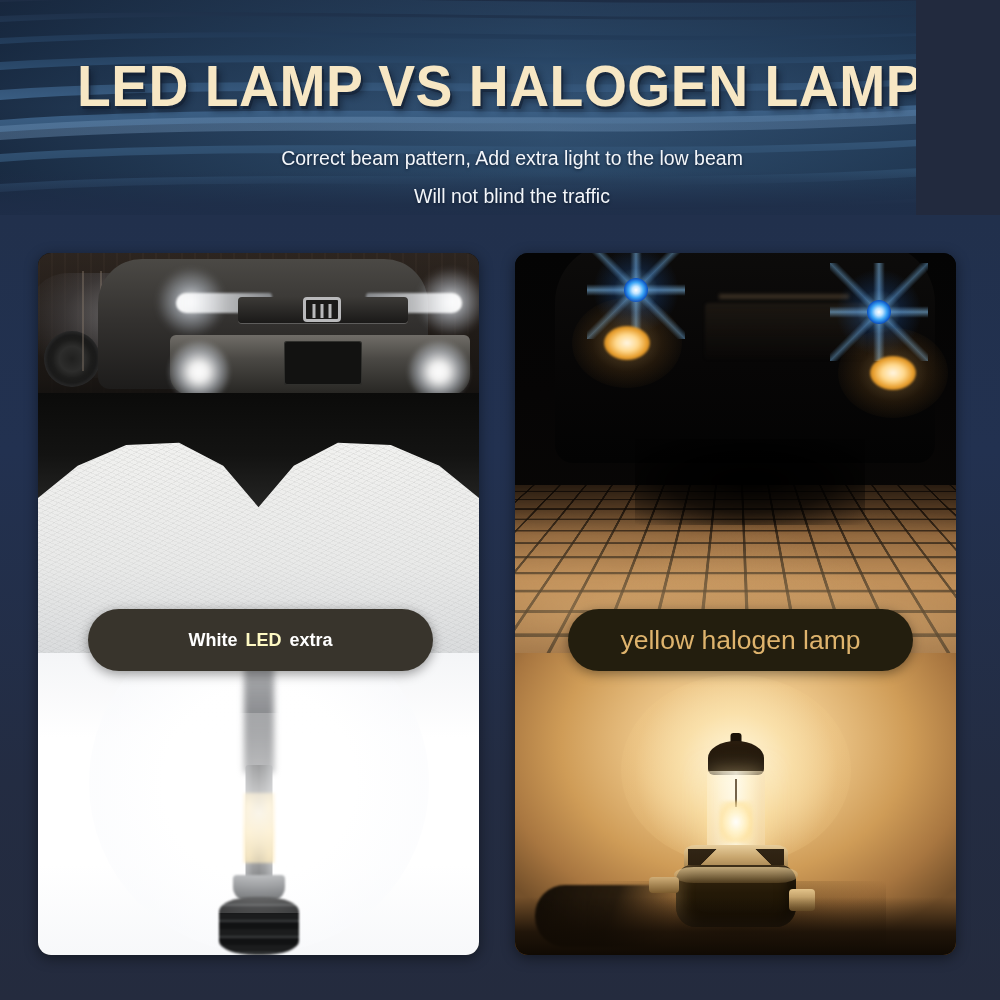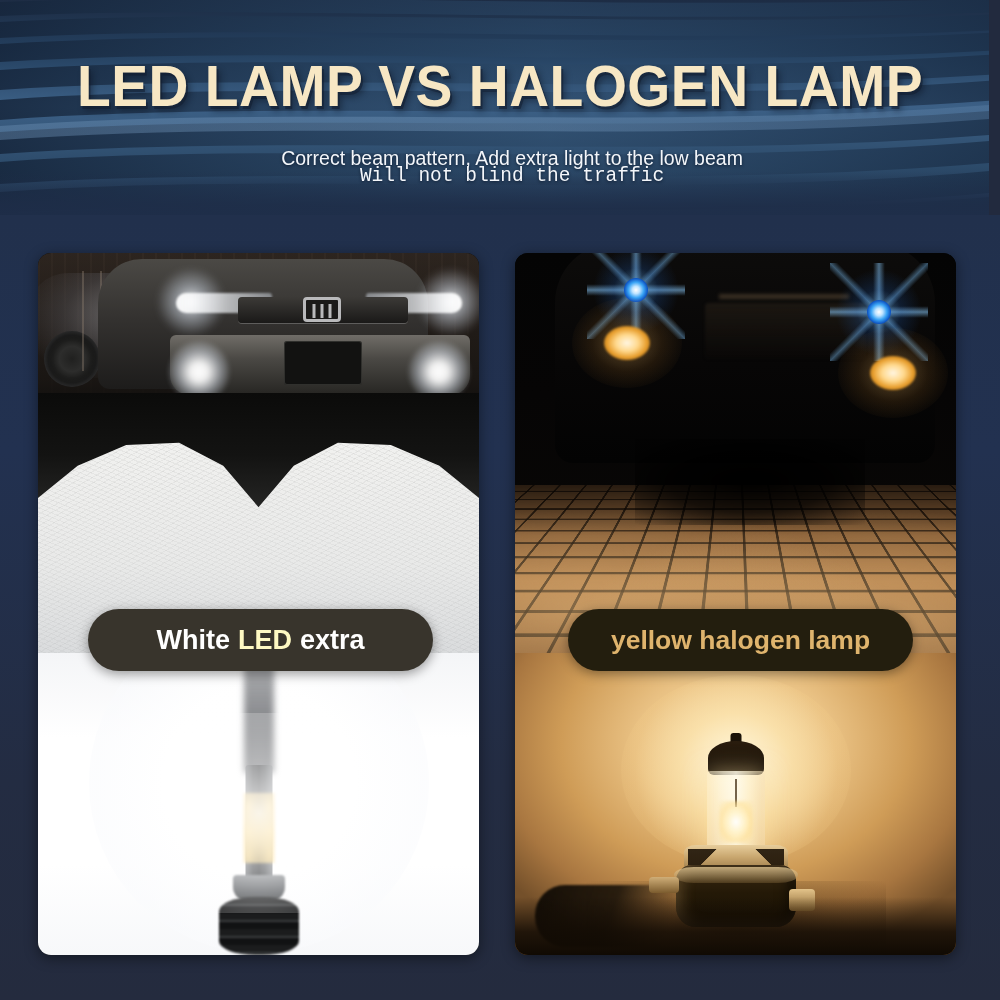--- a/index.html
+++ b/index.html
@@ -9,21 +9,21 @@
     background:#222a3e;
     overflow:hidden;
     position:relative;
   }
 
   
   .poster { position:absolute; inset:0; background:#222a3e; }
 
   
   .header {
-    position:absolute; left:0; top:0; width:989px; height:232px;
+    position:absolute; left:0; top:0; width:916px; height:232px;
     background:linear-gradient(180deg,#1d2c44 0%,#24405f 22%,#3c6086 46%,#2c4a69 72%,#223550 92%,#1f2f49 100%);
     overflow:hidden;
   }
   .waves { position:absolute; inset:0; }
   .waves svg { display:block; width:1000px; height:232px; }
   .hdr-fade {
     position:absolute; left:0; bottom:0; width:1000px; height:60px;
     background:linear-gradient(180deg, rgba(31,45,70,0) 0%, rgba(30,45,72,0.85) 55%, #1f2e4a 100%);
   }
   .hdr-inner { position:absolute; inset:0; z-index:5; text-align:center; }
@@ -38,21 +38,21 @@
     white-space:nowrap;
   }
   .sub {
     position:absolute; left:0; width:1000px;
     color:#f3f6fa; font-size:19.5px; font-weight:400;
     text-shadow:0 1px 3px rgba(10,20,38,0.75);
     white-space:nowrap;
     padding-left:24px;
   }
   .sub.l1 { top:147px; }
-  .sub.l2 { top:165px;font-family:Liberation Mono, monospace; }
+  .sub.l2 { top:185px; }
 
   
   .bodybg {
     position:absolute; left:0; top:215px; width:1000px; height:785px;
     background:linear-gradient(180deg,#21304c 0%,#223150 30%,#232c42 72%,#242b3e 100%);
   }
 
   
   .panel {
     position:absolute; top:253px; width:441px; height:702px;
@@ -388,24 +388,24 @@
     box-shadow:0 3px 12px rgba(0,0,0,0.4);
   }
   .pill.left {
     left:88px; top:609px; width:345px;
     background:#38342c;
   }
   .pill.right {
     left:568px; top:609px; width:345px;
     background:#231e0e;
   }
-  .pill-txt { font-size:27px; font-weight:bold; }
+  .pill-txt { font-size:18px; font-weight:bold; }
   .pill-txt.w { color:#ffffff; }
   .pill-txt.y { color:#fef9c3; }
-  .pill-txt.tan { color:#dfb46d; font-weight:700; font-size:26.5px; }
+  .pill-txt.tan { color:#dfb46d; font-weight:400; font-size:26.5px; }
 </style>
 </head>
 <body>
 
 <div class="poster">
 
   <div class="header">
 
     <div class="waves">
       <svg viewBox="0 0 1000 232" preserveAspectRatio="none">

